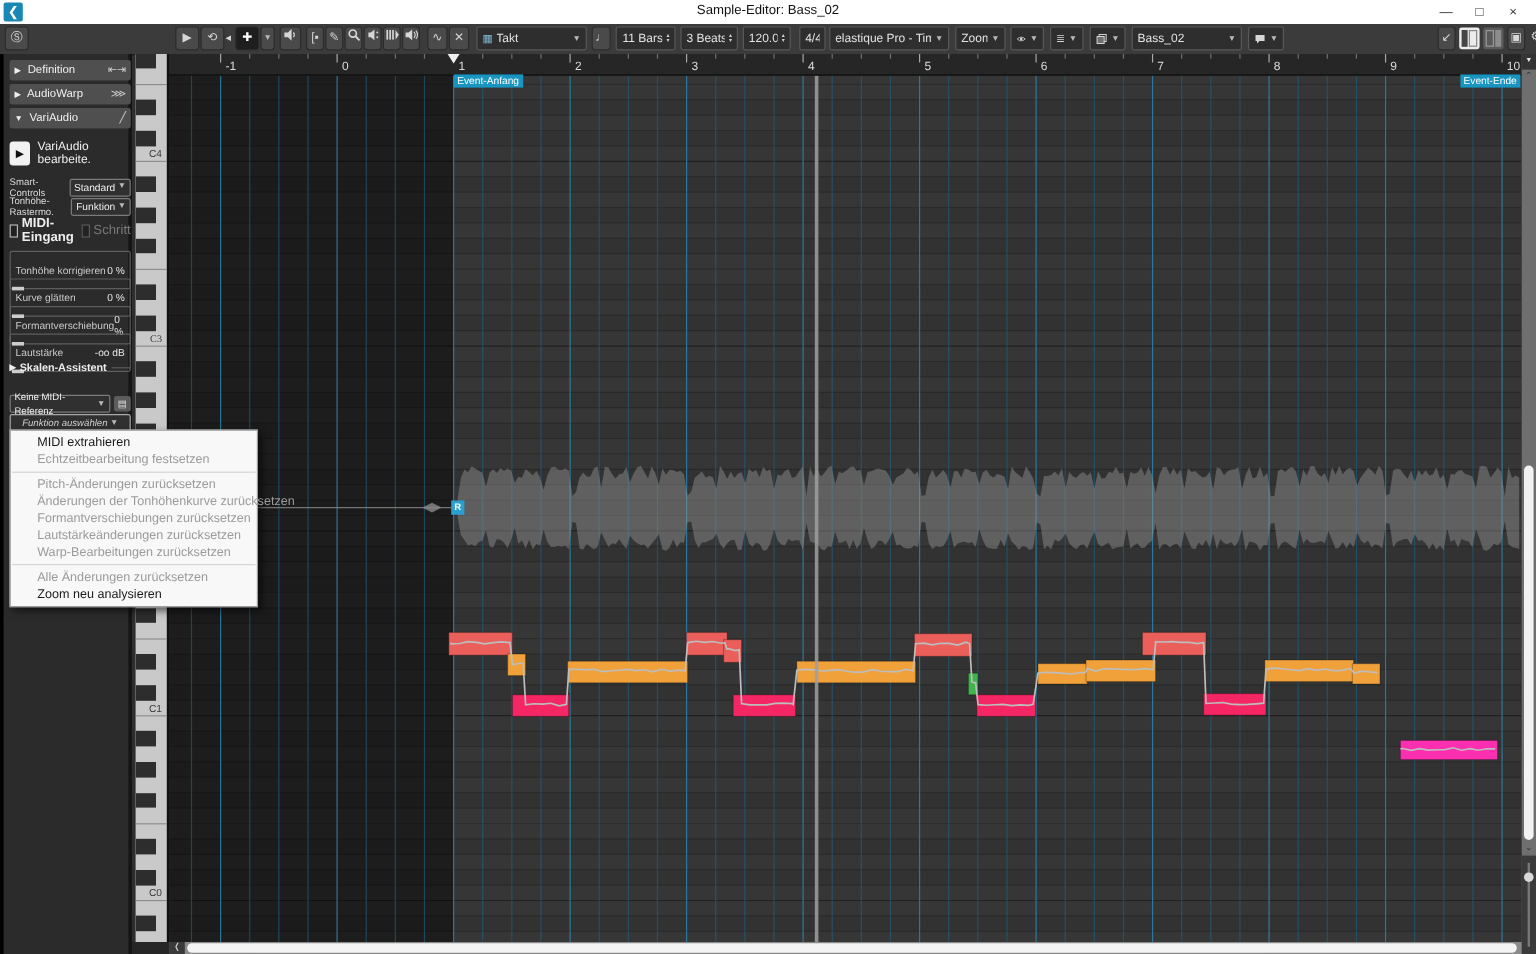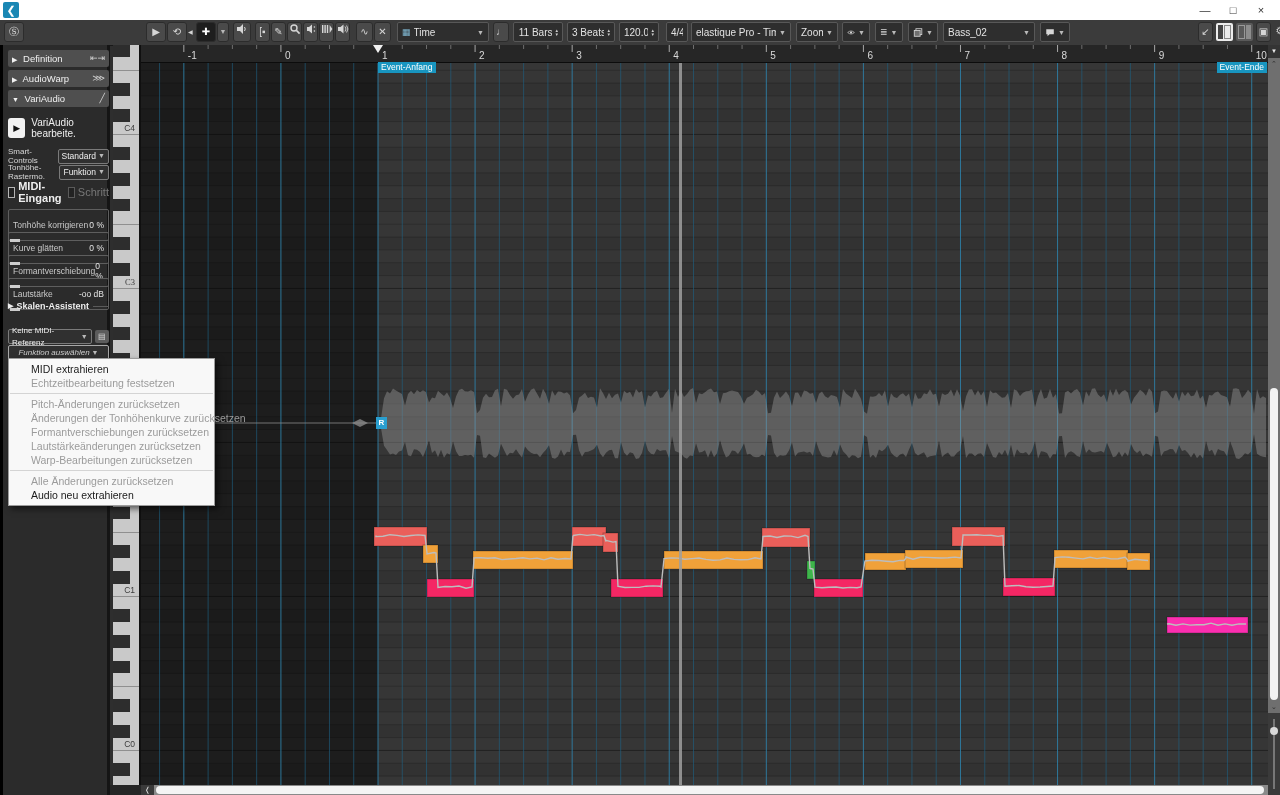--- a/index.html
+++ b/index.html
@@ -80,20 +80,21 @@
   .hs-thumb{position:absolute;left:15px;top:1px;width:1108px;height:8px;background:#f4f4f4;border-radius:4px;}
   .under-key{position:absolute;left:110px;top:785px;width:31px;height:10px;background:#262626;}
 </style>
 </head>
 <body>
 
 <div id="app">
 
   <div class="titlebar">
     <div class="app-icon">❮</div>
+    <div class="win-title">Sample-Editor: Bass_02</div>
     <div class="win-btn" style="left:1192px">—</div>
     <div class="win-btn" style="left:1220px">□</div>
     <div class="win-btn" style="left:1248px">×</div>
   </div>
 
   <div class="toolbar">
     <div class="tb tb-btn" style="left:4px;width:20px"><span>Ⓢ</span></div>
 
     <div class="tb tb-btn" style="left:146px;width:20px"><span>▶</span></div>
     <div class="tb tb-btn" style="left:167px;width:20px"><span>⟲</span></div>
@@ -136,21 +137,21 @@
           <polygon points="1,4 3.5,4 6.5,1.5 6.5,10.5 3.5,8 1,8" fill="#d6d6d6"></polygon>
           <path d="M8 3.5 q2 2.5 0 5 M9.6 2.5 q2.6 3.5 0 7" stroke="#d6d6d6" fill="none" stroke-width=".9"></path>
         </svg>
     </div>
 
     <div class="tb tb-btn" style="left:356px;width:17px"><span>∿</span></div>
     <div class="tb tb-btn" style="left:374px;width:17px"><span>✕</span></div>
 
     <div class="tb tb-box" style="left:397px;width:92px">
       <span style="color:#7fb6d0;font-size:9px">▦</span>
-      <span class="lbl">Time</span>
+      <span class="lbl">Takt</span>
       <span class="dd">▼</span>
     </div>
     <div class="tb tb-btn" style="left:493px;width:16px"><span>♩</span></div>
 
     <div class="tb tb-box" style="left:513px;width:50px">
       <span class="lbl" style="text-align:right">11 Bars</span>
       <span class="spin">▴<br>▾</span>
     </div>
     <div class="tb tb-box" style="left:567px;width:48px">
       <span class="lbl" style="text-align:center">3 Beats</span>
@@ -564,21 +565,21 @@
       <div class="menu-item">MIDI extrahieren</div>
       <div class="menu-item disabled">Echtzeitbearbeitung festsetzen</div>
       <div class="menu-sep"></div>
       <div class="menu-item disabled">Pitch-Änderungen zurücksetzen</div>
       <div class="menu-item disabled">Änderungen der Tonhöhenkurve zurücksetzen</div>
       <div class="menu-item disabled">Formantverschiebungen zurücksetzen</div>
       <div class="menu-item disabled">Lautstärkeänderungen zurücksetzen</div>
       <div class="menu-item disabled">Warp-Bearbeitungen zurücksetzen</div>
       <div class="menu-sep"></div>
       <div class="menu-item disabled">Alle Änderungen zurücksetzen</div>
-      <div class="menu-item">Audio neu extrahieren</div>
+      <div class="menu-item">Zoom neu analysieren</div>
     </div>
 
   <div class="vscroll">
     <div class="vs-top"><span>▼</span></div>
     <div class="vs-arrow" style="top:14px">⌃</div>
     <div class="vs-thumb"></div>
     <div class="vs-arrow" style="top:657px">⌄</div>
     <div class="vs-zoom">
       <div class="line"></div>
       <div class="knob"></div>

